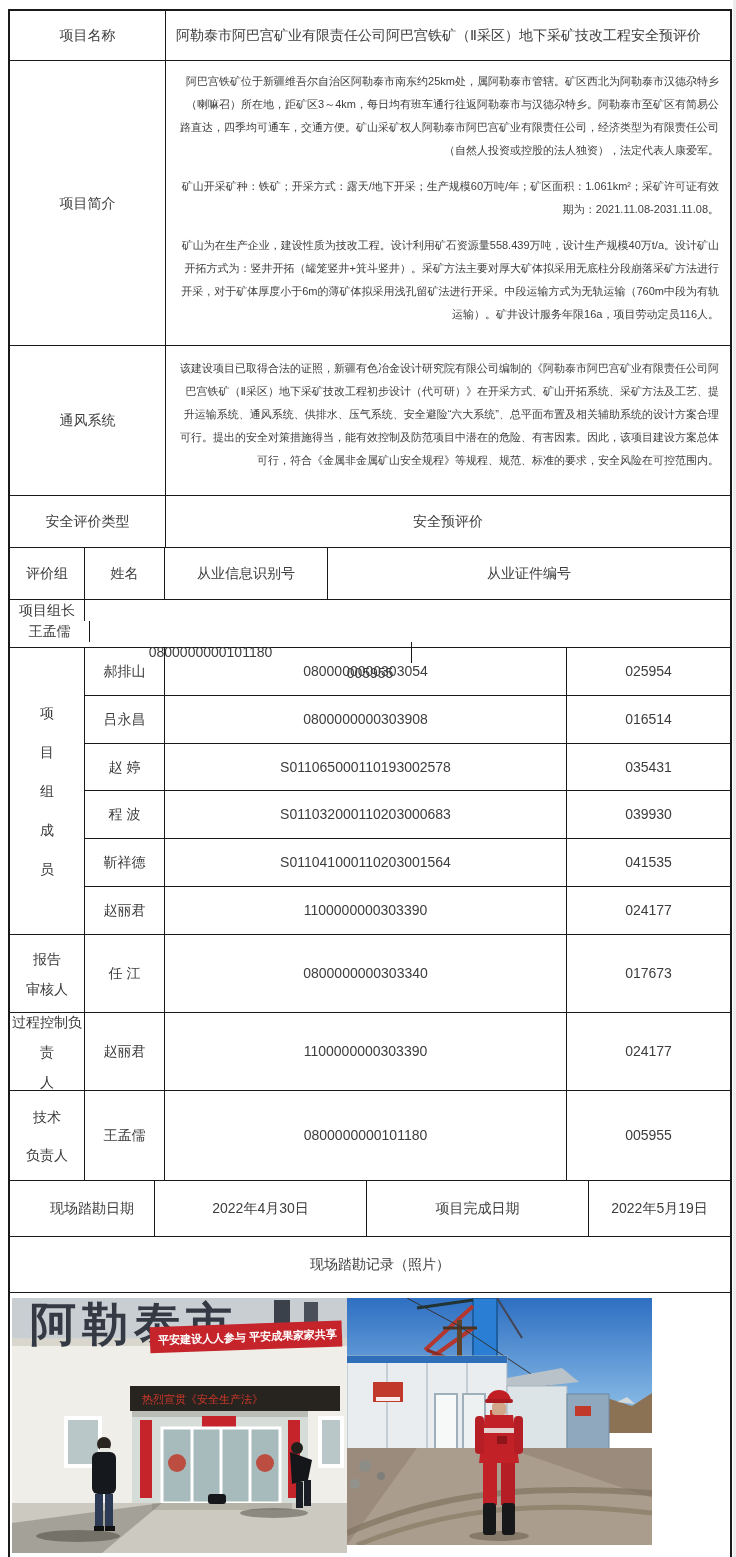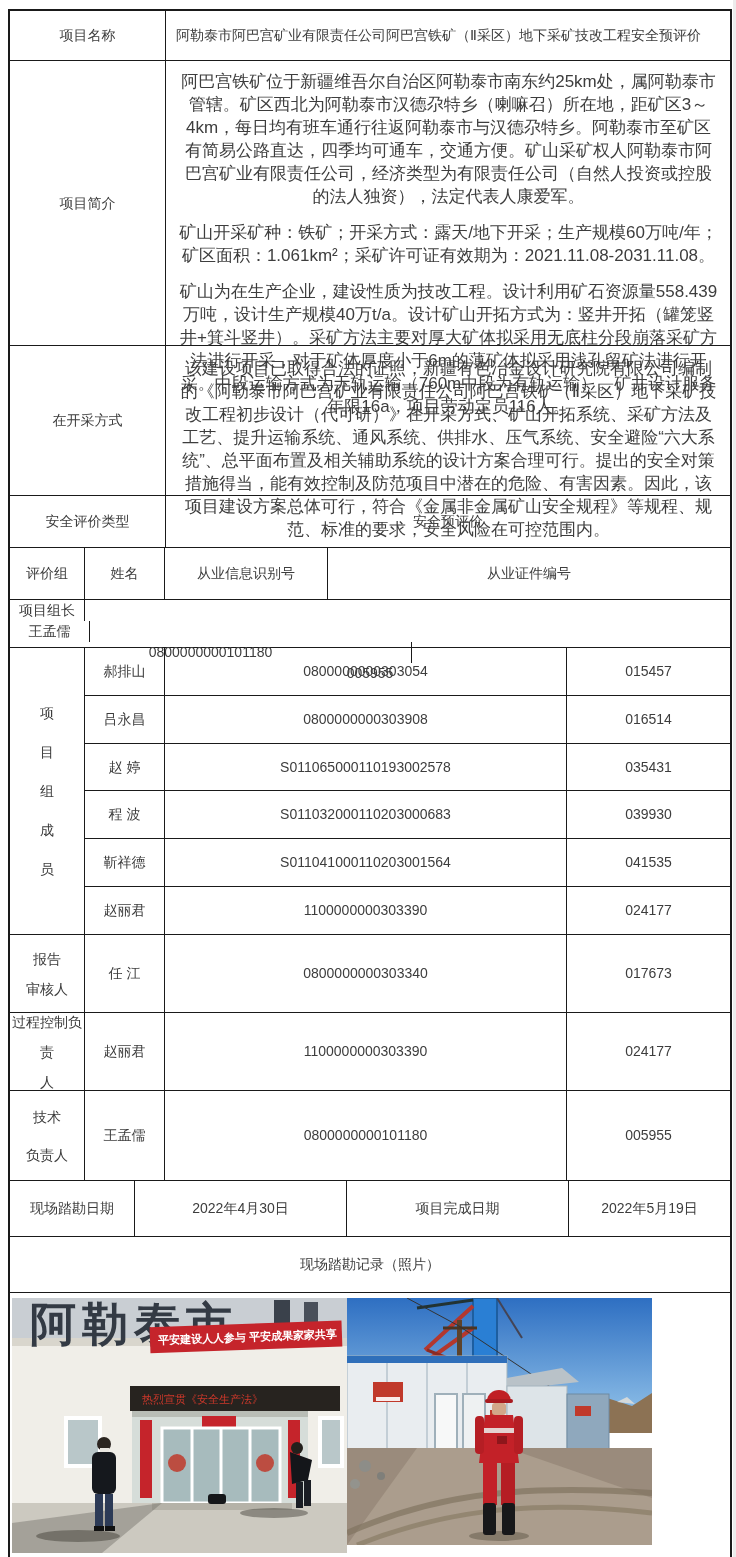--- a/index.html
+++ b/index.html
@@ -32,37 +32,37 @@
   .w-name { width:80px; }
   .w-cert { width:402px; }
   
   .members-stack { flex:1; display:flex; flex-direction:column; }
   .mrow { display:flex; flex:1; border-bottom:1px solid #1a1a1a; }
   .mrow:last-child { border-bottom:none; }
   .mrow .td:first-child { width:80px; }
   .mrow .w-cert2 { width:402px; }
   
   .textcell {
-    display:block; text-align:center; padding:9px 11px 9px 12px;
-    font-size:17px; line-height:23px;
+    display:block; text-align:right; padding:9px 11px 9px 12px;
+    font-size:11px; line-height:23px;
   }
   .textcell p { margin:0 0 13px 0; }
   .textcell p:last-child { margin-bottom:8px; }
   .vlabel { white-space:pre-line; line-height:39px; letter-spacing:0; }
   .mlabel { white-space:pre-line; line-height:30px; }
   
   .w-d1 { width:125px; }
   .w-d2 { width:212px; }
   .w-d3 { width:222px; }
   
   .photo-row { padding:5px 0 8px 2px; display:flex; align-items:flex-start; }
   .photo-row svg { display:block; }
   .h50 { height:50px; }  .h285 { height:285px; } .h150 { height:150px; }
   .h52 { height:52px; }  .h48 { height:48px;flex-direction:column; }  .h287 { height:287px; }
-  .h78 { height:78px; }  .h90 { height:90px; }  .h56 { height:56px; }
+  .h78 { height:78px; }  .h90 { height:90px; }  .h56 { height:56px;padding-left:20px; }
 </style>
 </head>
 <body>
 
 <div class="page">
   <div class="tbl">
 
     <div class="tr h50">
       <div class="td w-biglabel">项目名称</div>
       <div class="td grow" style="justify-content:flex-start;text-align:left;padding:0 10px;">阿勒泰市阿巴宫矿业有限责任公司阿巴宫铁矿（Ⅱ采区）地下采矿技改工程安全预评价</div>
@@ -71,21 +71,21 @@
     <div class="tr h285">
       <div class="td w-biglabel">项目简介</div>
       <div class="td grow textcell">
         <p>阿巴宫铁矿位于新疆维吾尔自治区阿勒泰市南东约25km处，属阿勒泰市管辖。矿区西北为阿勒泰市汉德尕特乡（喇嘛召）所在地，距矿区3～4km，每日均有班车通行往返阿勒泰市与汉德尕特乡。阿勒泰市至矿区有简易公路直达，四季均可通车，交通方便。矿山采矿权人阿勒泰市阿巴宫矿业有限责任公司，经济类型为有限责任公司（自然人投资或控股的法人独资），法定代表人康爱军。</p>
         <p>矿山开采矿种：铁矿；开采方式：露天/地下开采；生产规模60万吨/年；矿区面积：1.061km²；采矿许可证有效期为：2021.11.08-2031.11.08。</p>
         <p>矿山为在生产企业，建设性质为技改工程。设计利用矿石资源量558.439万吨，设计生产规模40万t/a。设计矿山开拓方式为：竖井开拓（罐笼竖井+箕斗竖井）。采矿方法主要对厚大矿体拟采用无底柱分段崩落采矿方法进行开采，对于矿体厚度小于6m的薄矿体拟采用浅孔留矿法进行开采。中段运输方式为无轨运输（760m中段为有轨运输）。矿井设计服务年限16a，项目劳动定员116人。</p>
       </div>
     </div>
 
     <div class="tr h150">
-      <div class="td w-biglabel">在开采方式</div>
+      <div class="td w-biglabel">通风系统</div>
       <div class="td grow textcell" style="padding-top:11px;">该建设项目已取得合法的证照，新疆有色冶金设计研究院有限公司编制的《阿勒泰市阿巴宫矿业有限责任公司阿巴宫铁矿（Ⅱ采区）地下采矿技改工程初步设计（代可研）》在开采方式、矿山开拓系统、采矿方法及工艺、提升运输系统、通风系统、供排水、压气系统、安全避险“六大系统”、总平面布置及相关辅助系统的设计方案合理可行。提出的安全对策措施得当，能有效控制及防范项目中潜在的危险、有害因素。因此，该项目建设方案总体可行，符合《金属非金属矿山安全规程》等规程、规范、标准的要求，安全风险在可控范围内。</div>
     </div>
 
     <div class="tr h52">
       <div class="td w-biglabel">安全评价类型</div>
       <div class="td grow">安全预评价</div>
     </div>
 
     <div class="tr h52">
       <div class="td w-role">评价组</div>
@@ -104,21 +104,21 @@
     <div class="tr h287">
       <div class="td w-role vlabel">项
 目
 组
 成
 员</div>
       <div class="members-stack">
         <div class="mrow">
           <div class="td">郝排山</div>
           <div class="td w-cert2">0800000000303054</div>
-          <div class="td grow">015457</div>
+          <div class="td grow">025954</div>
         </div>
         <div class="mrow">
           <div class="td">吕永昌</div>
           <div class="td w-cert2">0800000000303908</div>
           <div class="td grow">016514</div>
         </div>
         <div class="mrow">
           <div class="td">赵 婷</div>
           <div class="td w-cert2">S011065000110193002578</div>
           <div class="td grow">035431</div>

